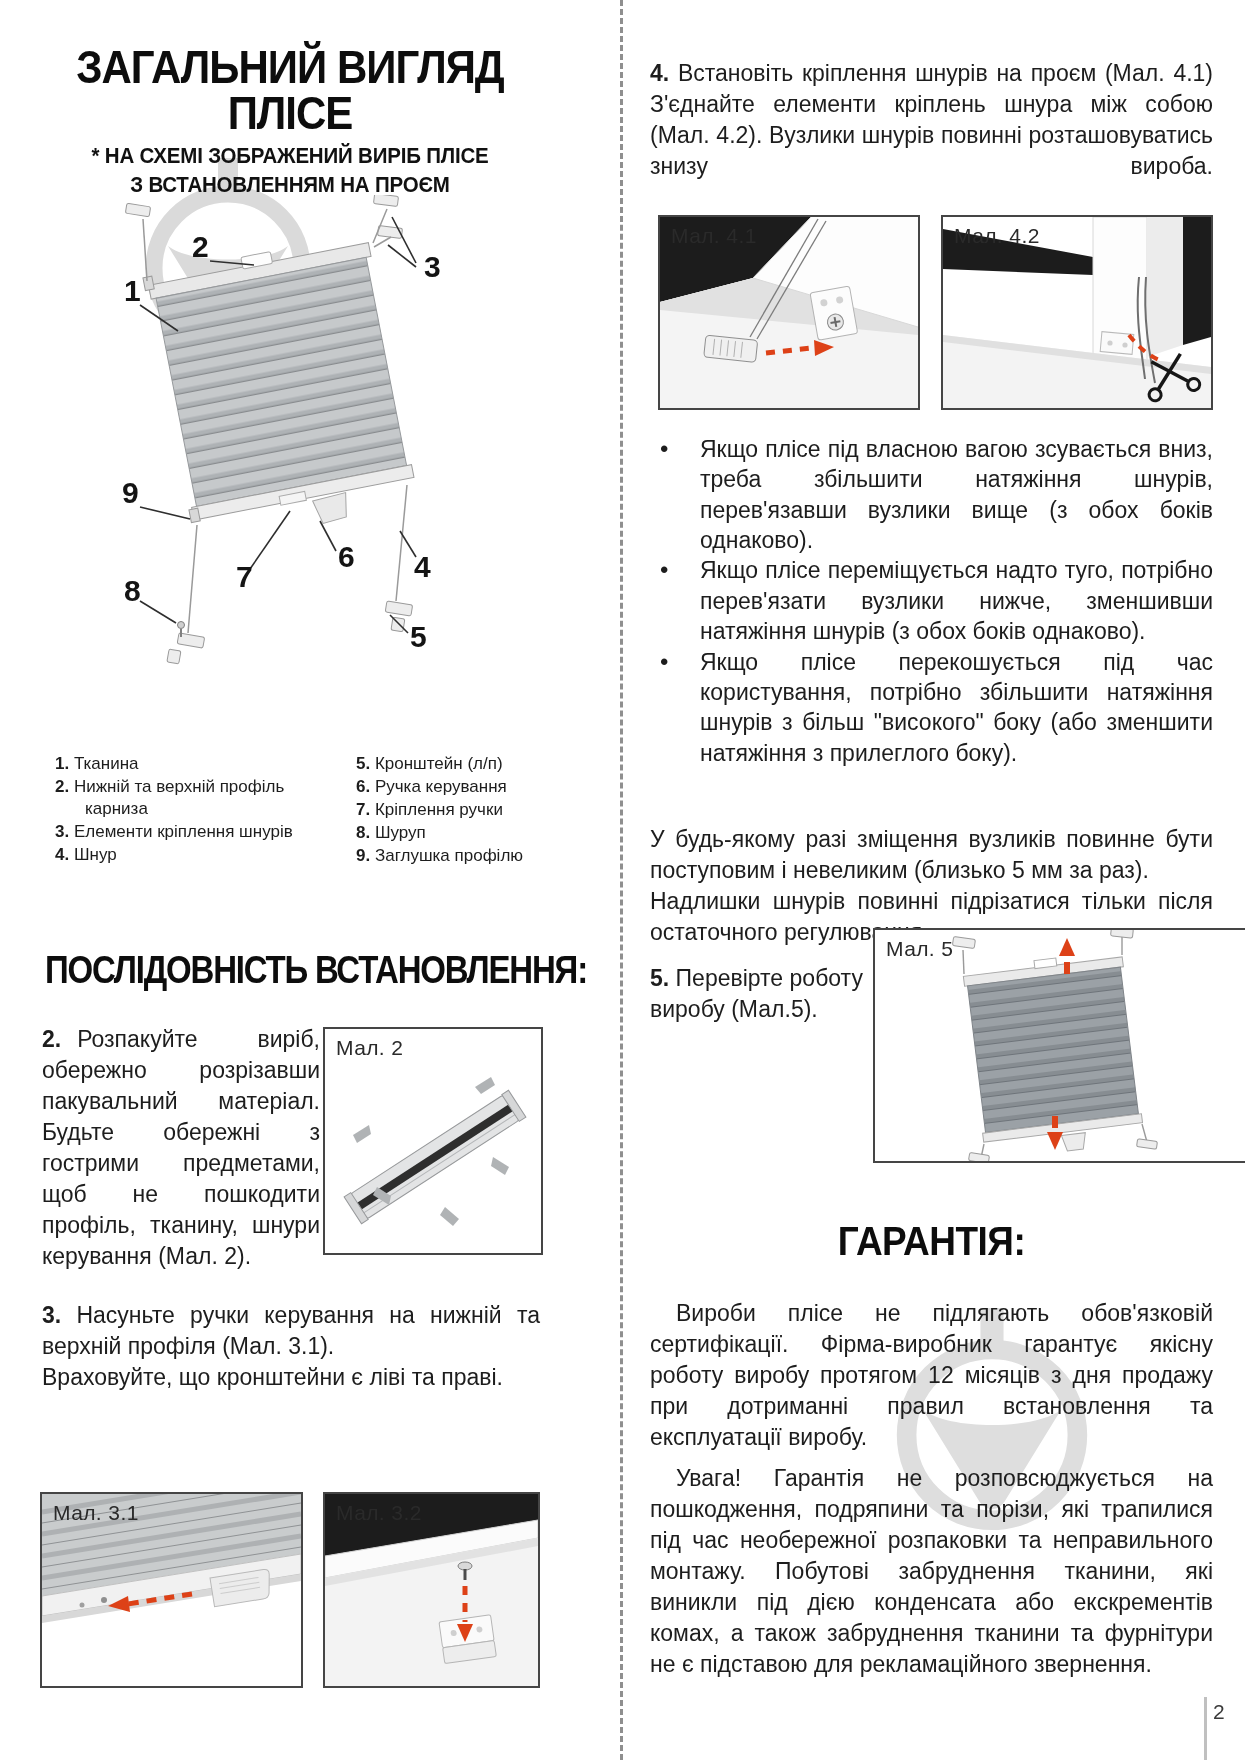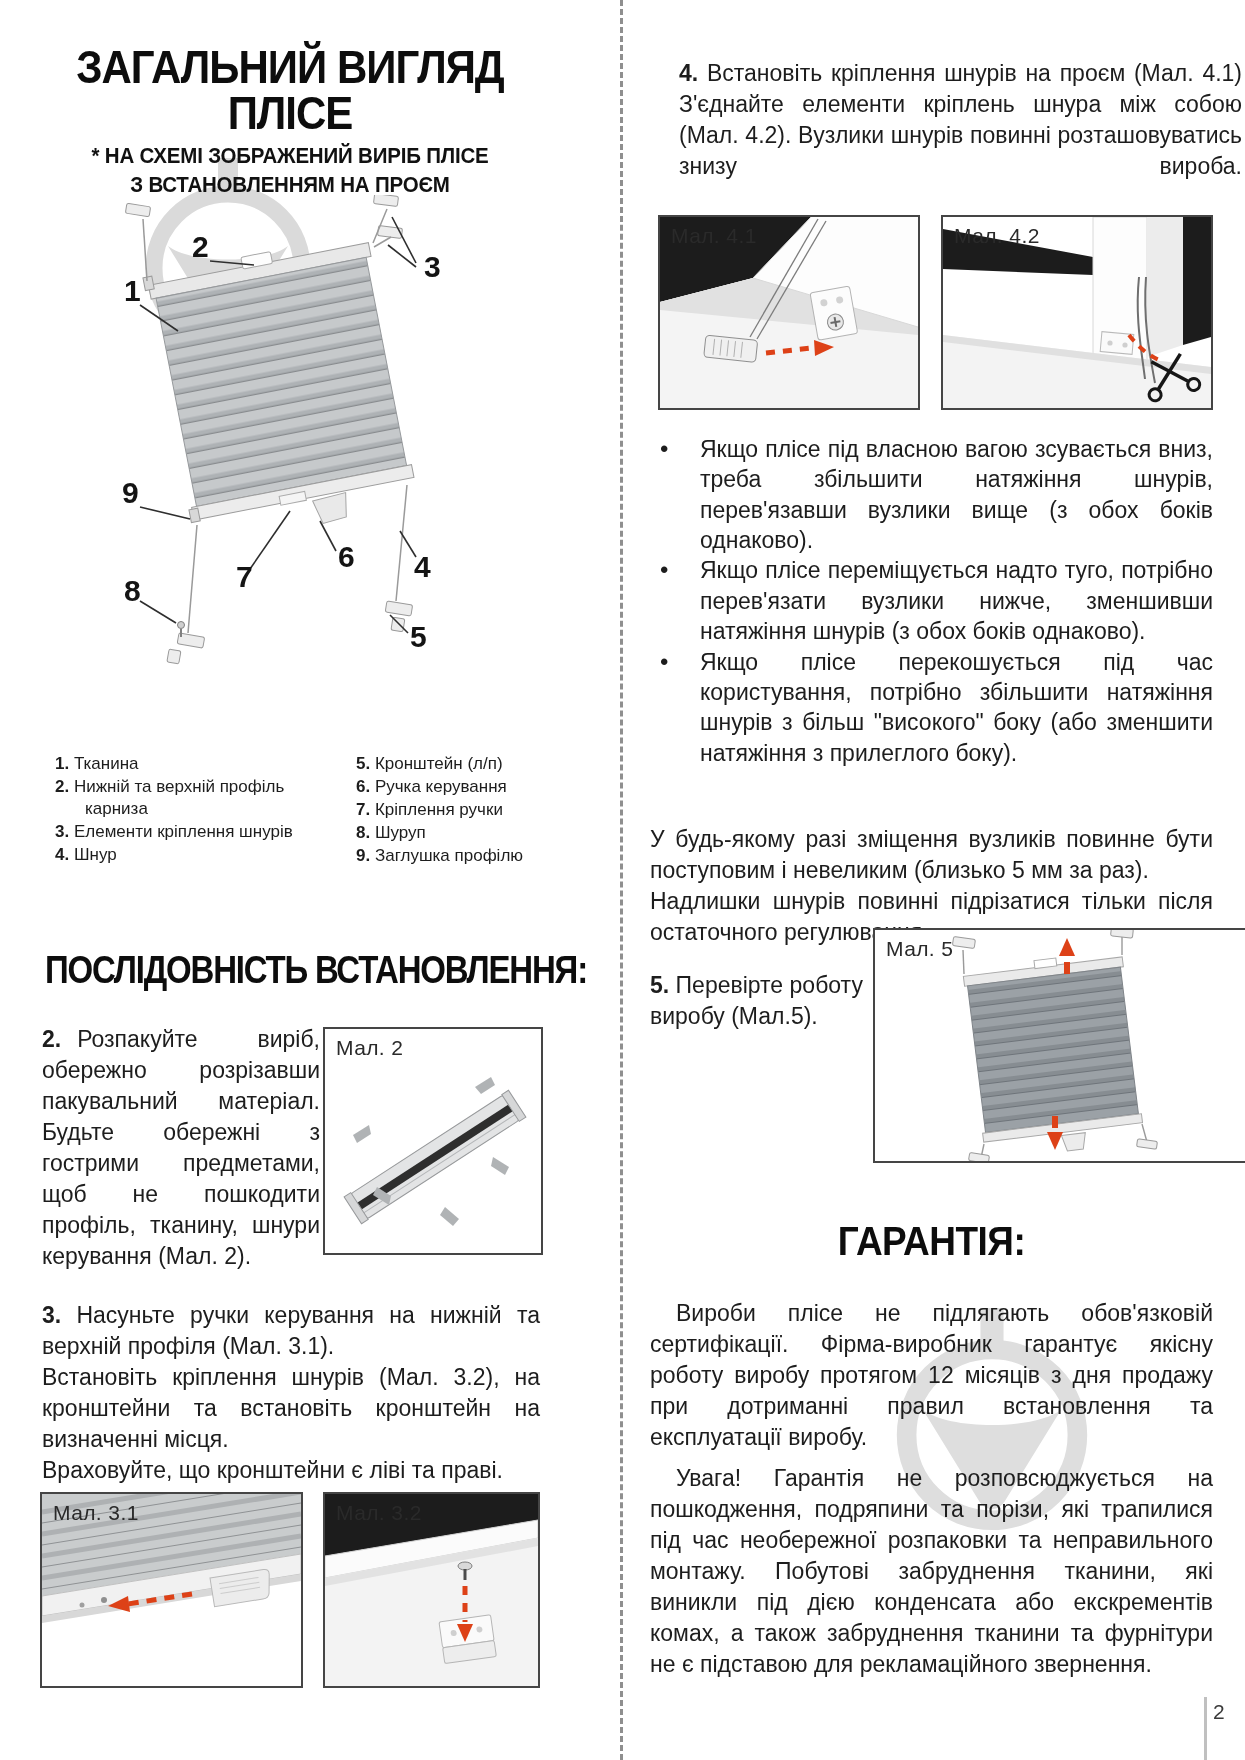--- a/index.html
+++ b/index.html
@@ -144,21 +144,20 @@
         <path d="M44 96 l-16 10 l4 8 l14 -9 Z"></path>
         <path d="M168 128 l16 10 l-4 8 l-14 -9 Z"></path>
         <path d="M64 176 l-16 -10 l4 -8 l14 9 Z"></path>
         <path d="M120 178 l14 12 l-6 7 l-13 -11 Z"></path>
       </g>
     </svg>
   </div>
 
   <div class="abs" style="left:42px;top:1300px;width:498px;">
     <p class="par"><span class="num">3.</span> <span>Насуньте ручки керування на нижній та верхній профіля (Мал. 3.1).</span></p>
-    <p class="par">Встановіть кріплення шнурів (Мал. 3.2), на кронштейни та встановіть кронштейн на визначенні місця.</p>
     <p class="par">Враховуйте, що кронштейни є ліві та праві.</p>
   </div>
 
   <div class="fig" style="left:40px;top:1492px;width:263px;height:196px;">
     <div class="figlbl">Мал. 3.1</div>
     <svg width="259" height="192" viewBox="0 0 259 192">
       <polygon points="0,0 259,0 259,60 0,102" fill="#c9cccd"></polygon>
       <g stroke="#aeb1b3" stroke-width="5">
         <line x1="0" y1="18" x2="259" y2="-24"></line>
           <line x1="0" y1="40" x2="259" y2="-2"></line>
@@ -209,21 +208,21 @@
       </g>
       <g>
         <line x1="140" y1="92" x2="140" y2="128" stroke="#dd4117" stroke-width="5" stroke-dasharray="9 8"></line>
         <path d="M132 130 L148 130 L140 148 Z" fill="#dd4117"></path>
       </g>
     </svg>
   </div>
 
   <div class="sep"></div>
 
-  <p class="abs par lastjust" style="left:650px;top:58px;width:563px;margin-left:29px;"><span class="num">4.</span> <span>Встановіть кріплення шнурів на проєм (Мал. 4.1) З'єднайте елементи кріплень шнура між собою (Мал. 4.2). Вузлики шнурів повинні розташовуватись знизу вироба.</span></p>
+  <p class="abs par lastjust" style="left:650px;top:58px;width:563px;"><span class="num">4.</span> <span>Встановіть кріплення шнурів на проєм (Мал. 4.1) З'єднайте елементи кріплень шнура між собою (Мал. 4.2). Вузлики шнурів повинні розташовуватись знизу вироба.</span></p>
 
   <div class="fig" style="left:658px;top:215px;width:262px;height:195px;">
     <div class="figlbl">Мал. 4.1</div>
     <svg width="258" height="191" viewBox="0 0 258 191">
       <polygon points="151,0 258,0 258,110 93,61" fill="#fdfdfd"></polygon>
       <polygon points="0,0 151,0 93,61 0,85" fill="#1c1c1c"></polygon>
       <polygon points="0,85 93,61 258,110 258,191 0,191" fill="#f4f4f4"></polygon>
       <polygon points="0,85 93,61 258,110 258,118 0,93" fill="#e1e1e1"></polygon>
       <line x1="151" y1="0" x2="93" y2="61" stroke="#d8d8d8"></line>
       <line x1="93" y1="61" x2="258" y2="110" stroke="#d8d8d8"></line>
@@ -288,21 +287,21 @@
     <li>Якщо плісе під власною вагою зсувається вниз, треба збільшити натяжіння шнурів, перев'язавши вузлики вище (з обох боків однаково).</li>
     <li>Якщо плісе переміщується надто туго, потрібно перев'язати вузлики нижче, зменшивши натяжіння шнурів (з обох боків однаково).</li>
     <li>Якщо плісе перекошується під час користування, потрібно збільшити натяжіння шнурів з більш "високого" боку (або зменшити натяжіння з прилеглого боку).</li>
   </ul>
 
   <div class="abs" style="left:650px;top:824px;width:563px;">
     <p class="par">У будь-якому разі зміщення вузликів повинне бути поступовим і невеликим (близько 5 мм за раз).</p>
     <p class="par">Надлишки шнурів повинні підрізатися тільки після остаточного регулювання.</p>
   </div>
 
-  <p class="abs par" style="left:650px;top:963px;width:255px;text-align:left;margin-top:7px;"><span class="num">5.</span> <span>Перевірте роботу виробу (Мал.5).</span></p>
+  <p class="abs par" style="left:650px;top:963px;width:255px;text-align:left;"><span class="num">5.</span> <span>Перевірте роботу виробу (Мал.5).</span></p>
 
   <div class="fig" style="left:873px;top:928px;width:388px;height:235px;text-decoration:underline;">
     <div class="figlbl">Мал. 5</div>
     <svg width="336" height="231" viewBox="0 0 336 231">
       <defs>
         <pattern id="p5" width="154" height="13" patternUnits="userSpaceOnUse">
           <rect width="154" height="13" fill="#9ba1a6"></rect>
           <rect y="8" width="154" height="5" fill="#878d92"></rect>
           <line x1="0" y1="12.5" x2="154" y2="12.5" stroke="#6e747a" stroke-width="1.2"></line>
         </pattern>

